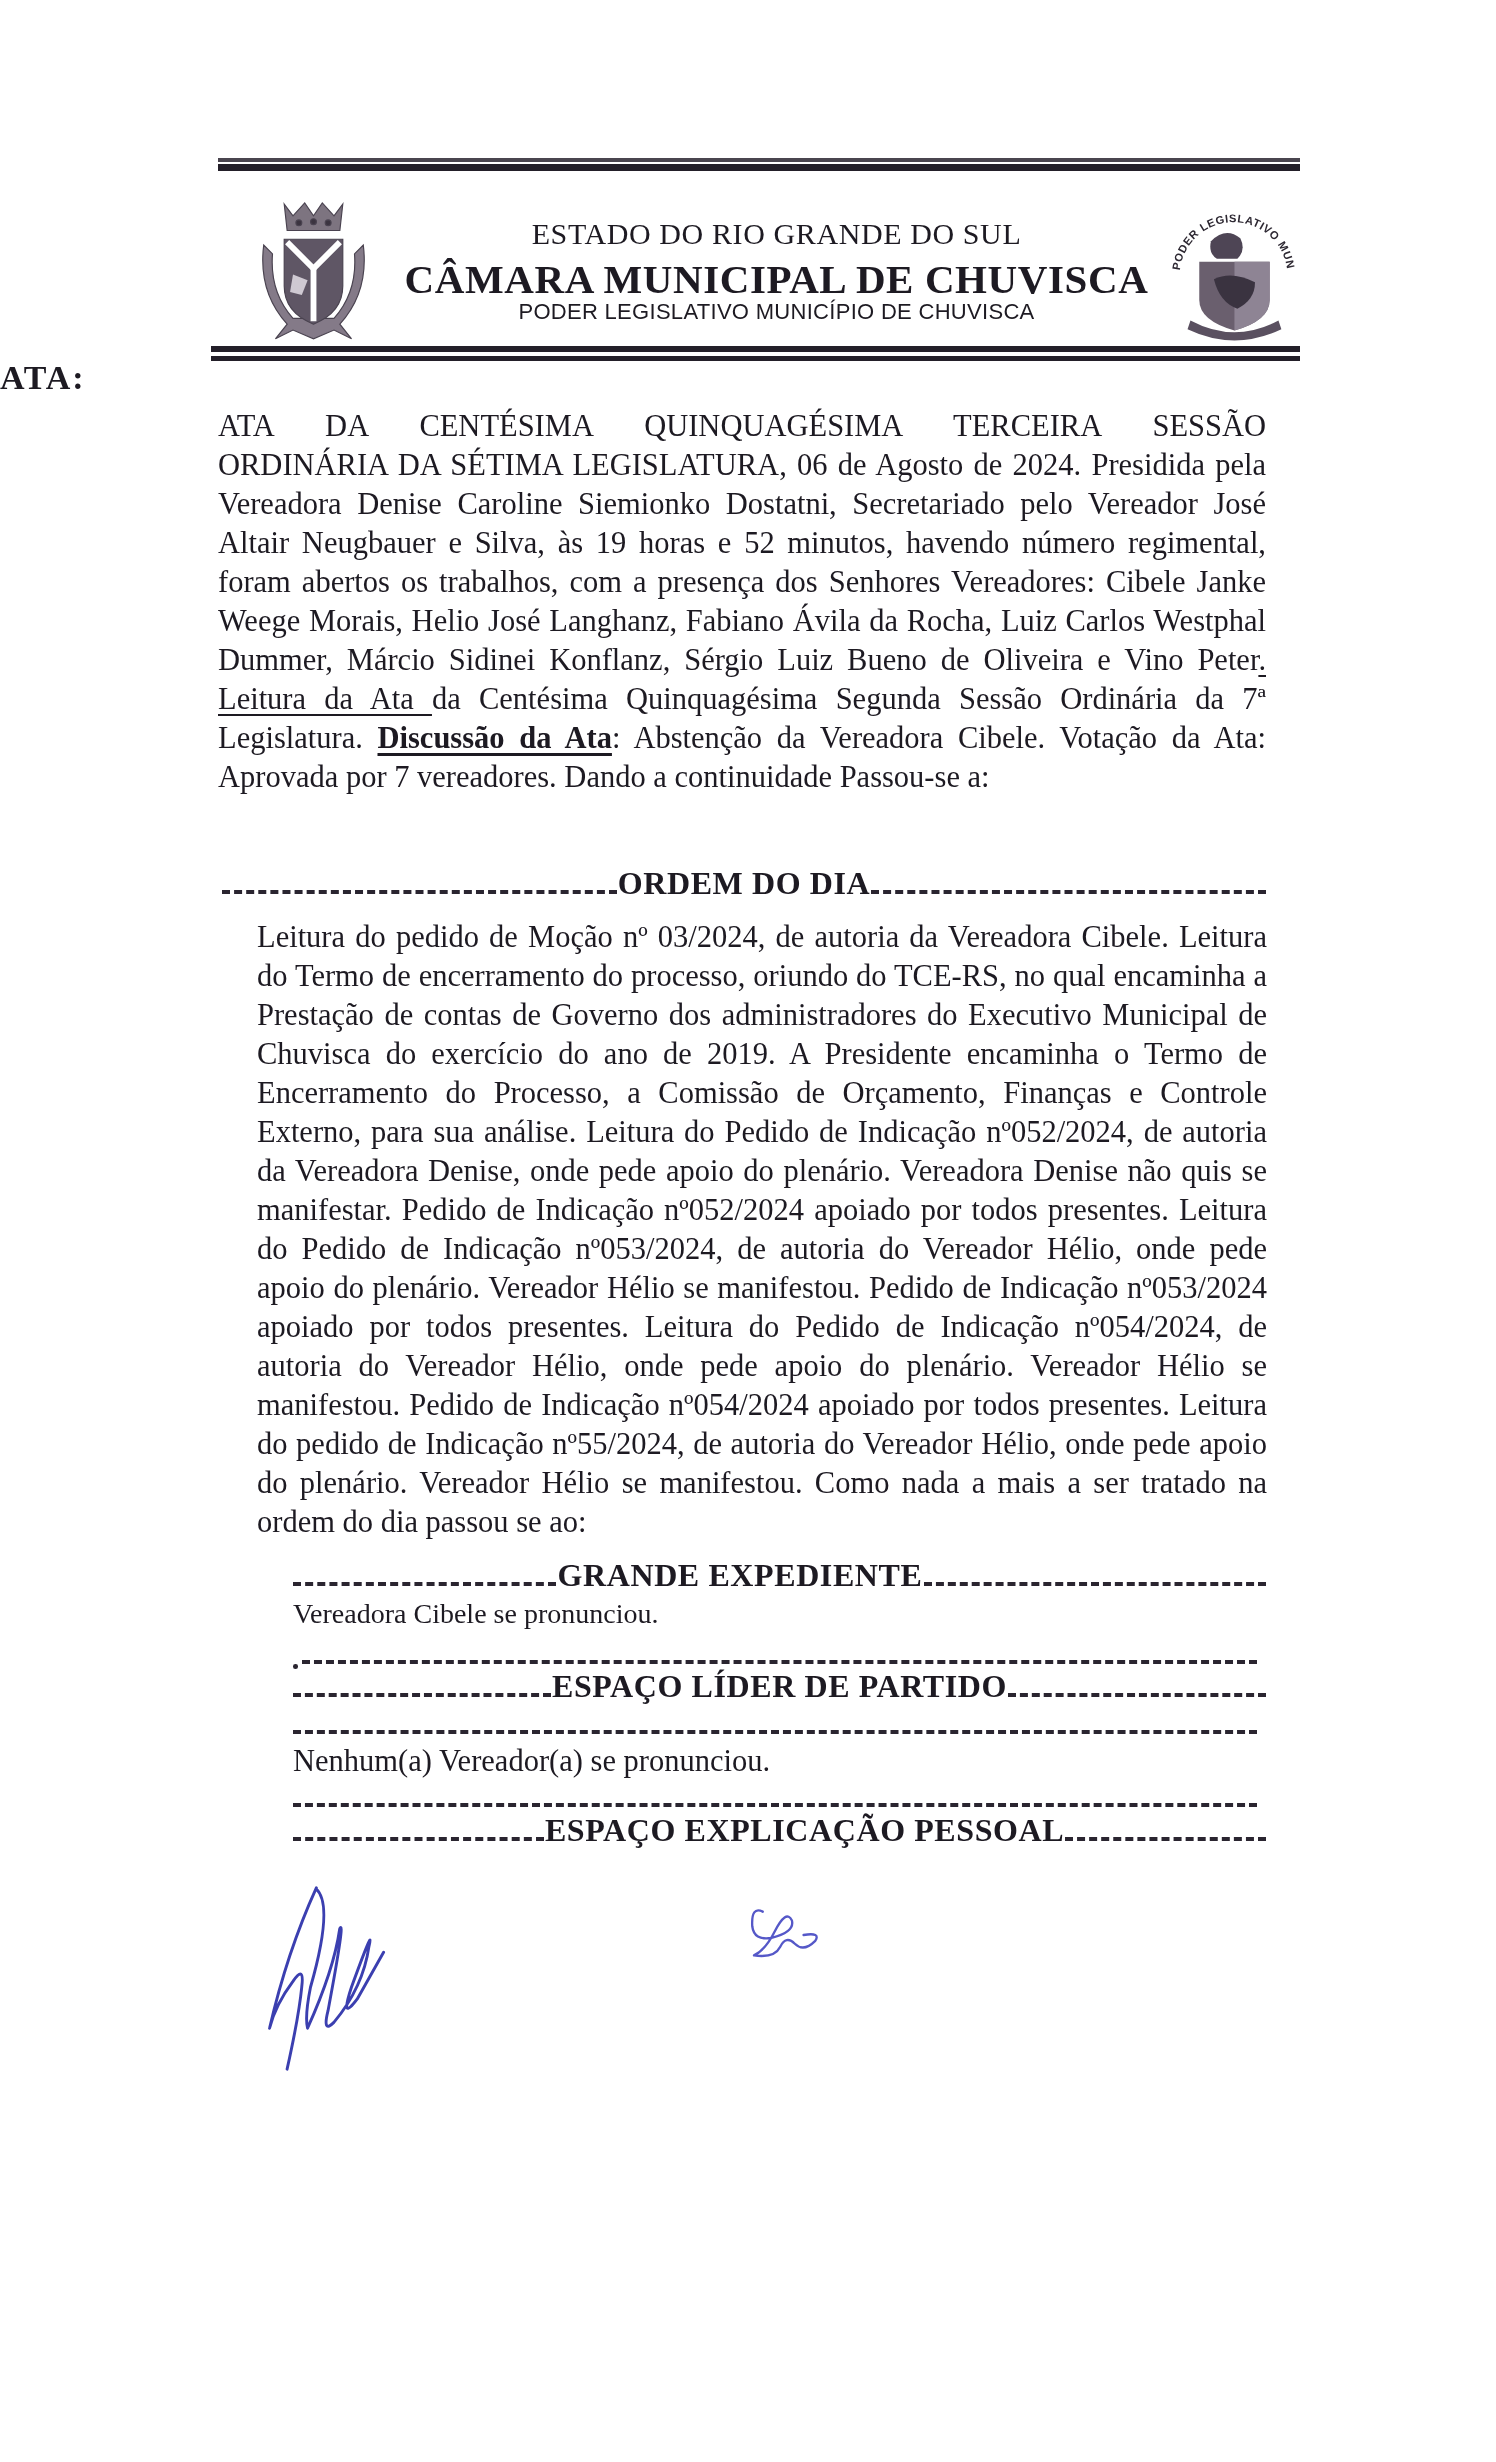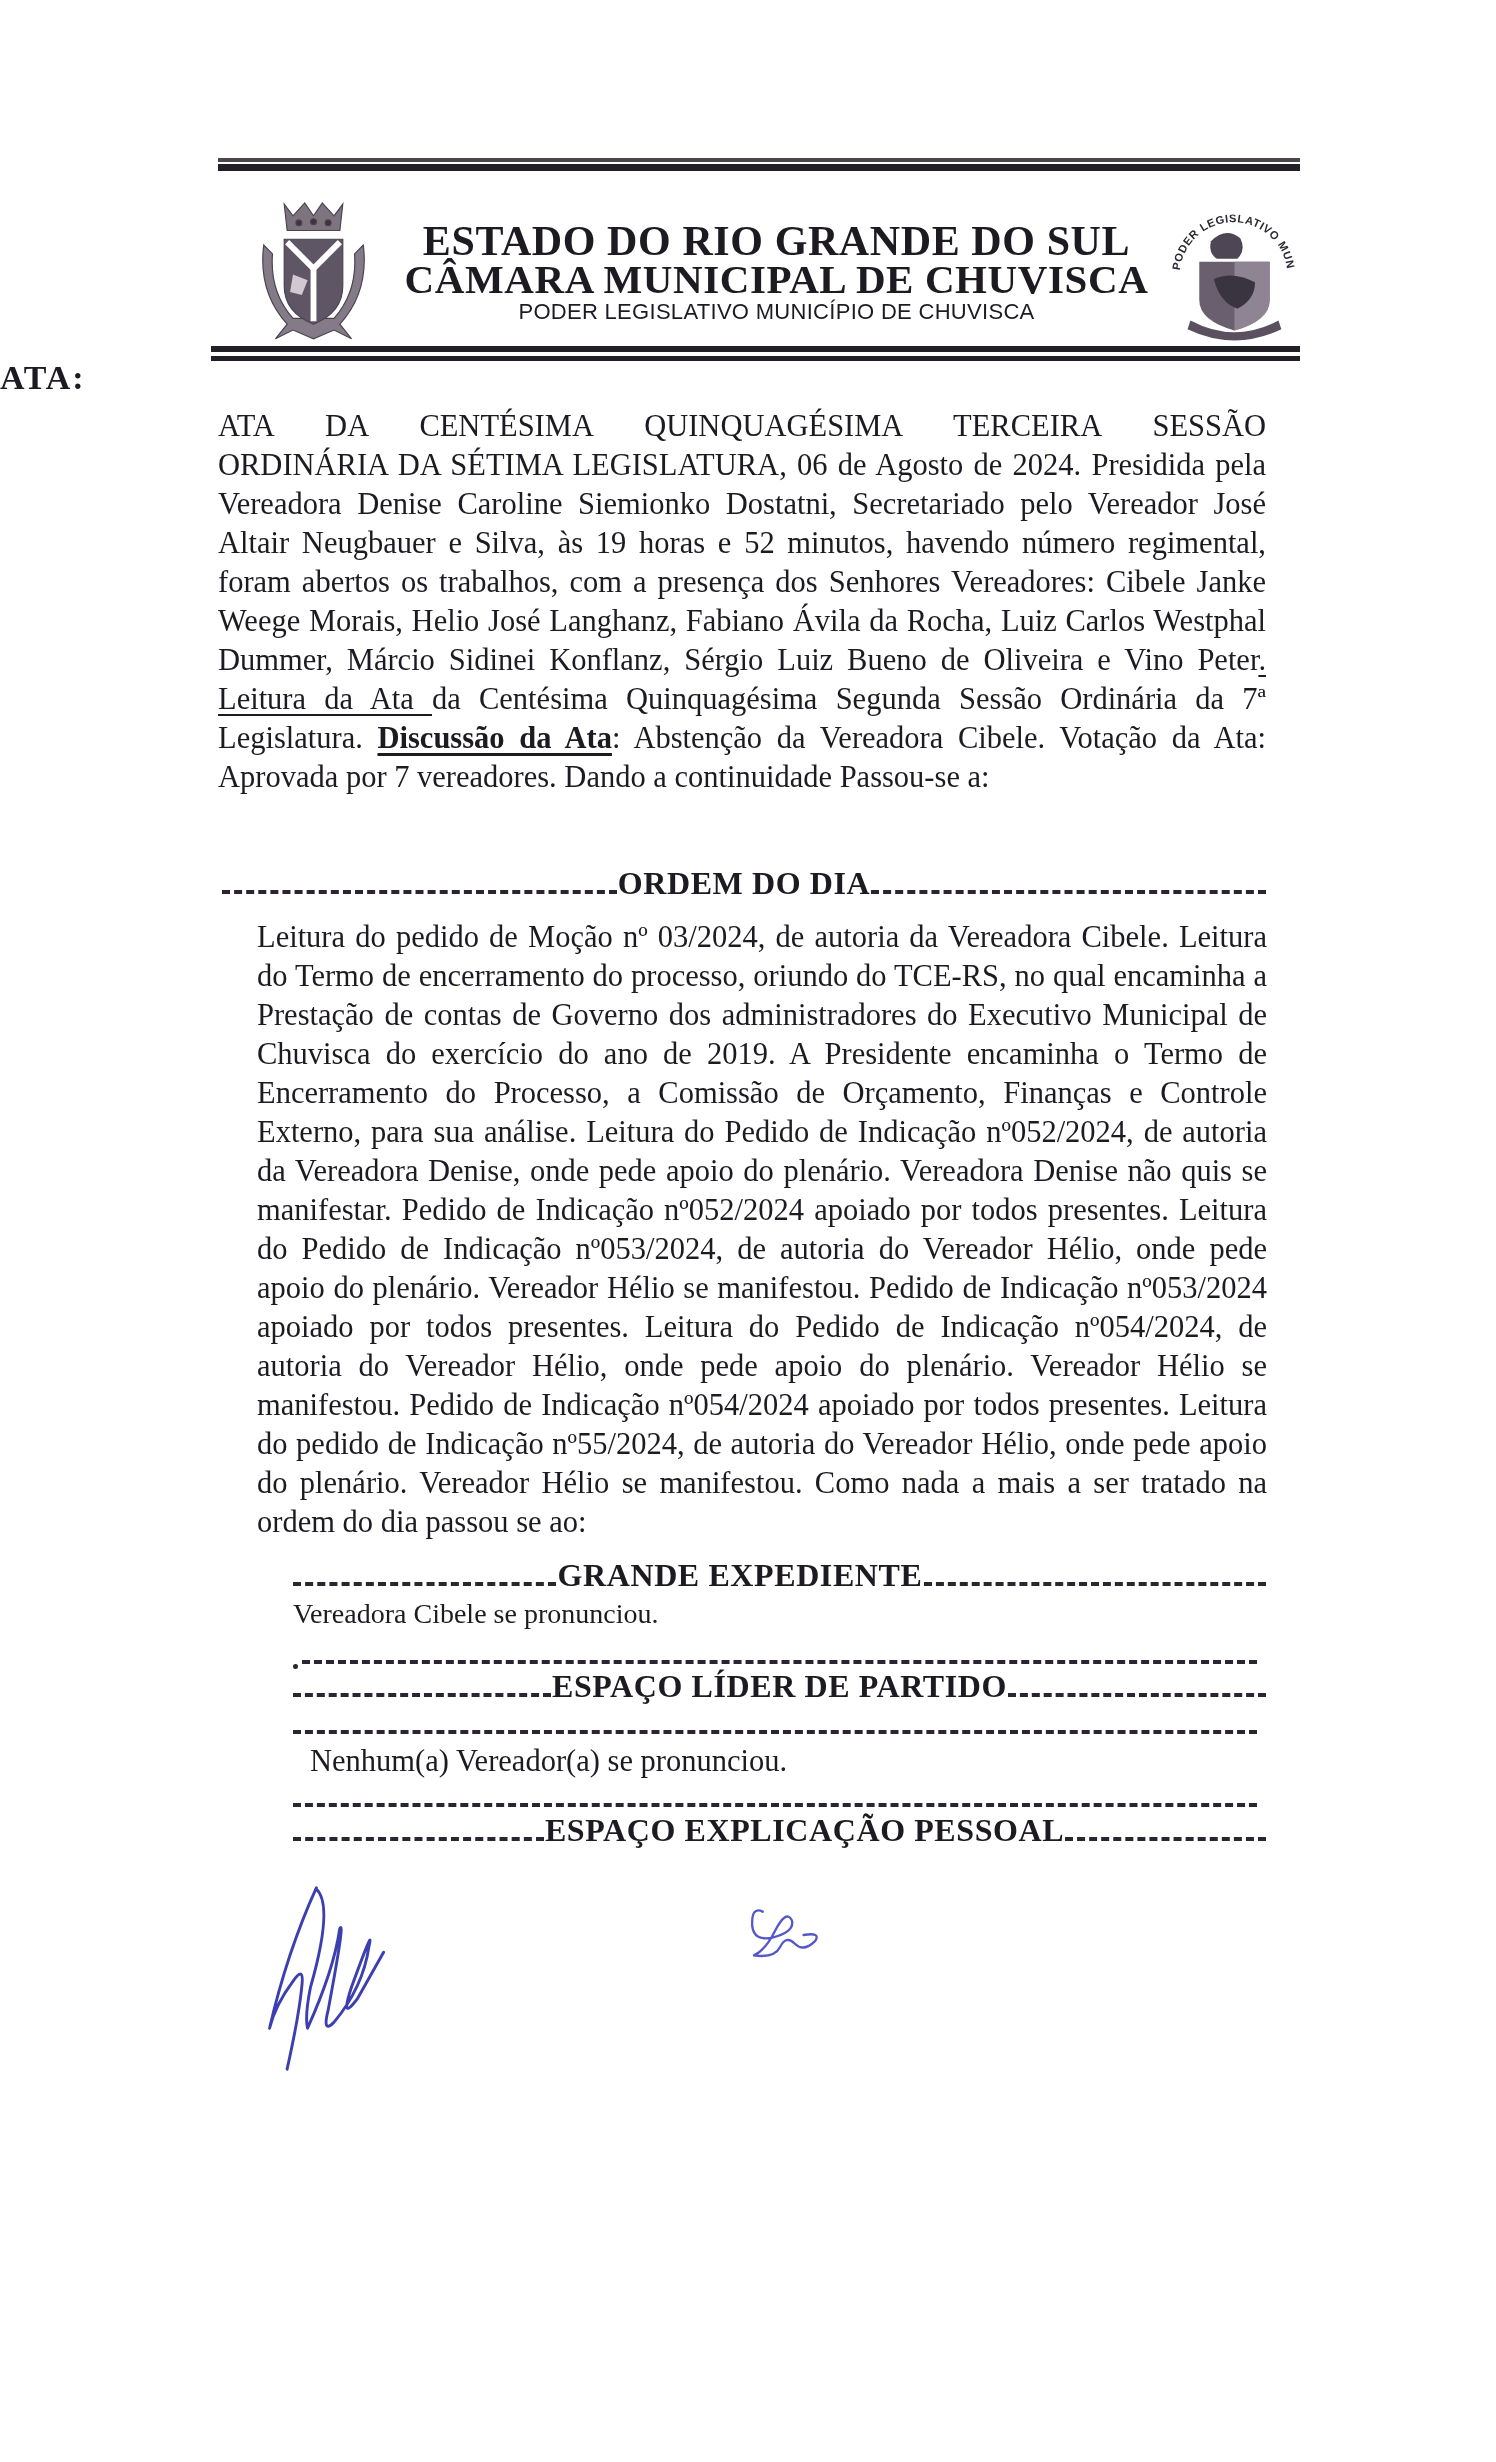--- a/index.html
+++ b/index.html
@@ -7,21 +7,21 @@
          font-family: "Liberation Serif", "DejaVu Serif", serif; color: #1d1a22; }
 
   .rule-top { position: absolute; left: 218px; width: 1082px; }
   .rule-top .thin { height: 3.5px; background: #2a2530; margin-bottom: 2.3px; opacity: .85; }
   .rule-top .thick { height: 7px; background: #231f29; }
 
   .header { position: absolute; left: 218px; top: 193px; width: 1082px; height: 147px; }
   .crest-left { position: absolute; left: 34px; top: 4.7px; width: 123px; height: 144px; }
   .crest-right { position: absolute; left: 949px; top: 13px; width: 132px; height: 135px; }
   .head-text { position: absolute; left: 0; right: 0; text-align: center; }
-  .h1 { top: 23.5px; font-size: 42px; font-weight: bold; letter-spacing: 0.6px; left: 35px; }
+  .h1 { top: 23.5px; font-size: 30px; font-weight: normal; letter-spacing: 0.6px; left: 35px; }
   .h2 { top: 62px; font-size: 41px; font-weight: bold; letter-spacing: 0.6px; left: 35px; }
   .h3 { top: 106px; font-family: "Liberation Sans", "DejaVu Sans", sans-serif; font-size: 22px; left: 35px; letter-spacing: 0.3px;}
 
   .rule-mid { position: absolute; left: 211px; width: 1089px; top: 346px; }
   .rule-mid .a { height: 6.4px; background: #231f29; margin-bottom: 3.5px; }
   .rule-mid .b { height: 5.3px; background: #231f29; }
 
   .ata-title { position: absolute; left: 0; right: 0; top: 359px; 
                font-size: 34px; font-weight: bold; letter-spacing: 1.8px; }
 
@@ -39,21 +39,21 @@
   .ordem-line { left: 222px; top: 865px; width: 1044px; }
   .ordem { left: 257px; top: 918px; width: 1010px; }
 
   .grande-line { left: 293px; top: 1557px; width: 973px; }
   .grande-text { position: absolute; left: 293px; top: 1598px; font-size: 28px; }
   .sep1 { position: absolute; left: 293px; top: 1656px; width: 964px; display:flex; align-items:center; }
   .sep1 .dot { width: 4.7px; height: 4.7px; border-radius: 50%; background:#2a2530; margin-right: 4.7px; margin-top: 8.2px;}
   .sep1 .dash { margin-bottom: 0; }
   .lider-line { left: 293px; top: 1668px; width: 973px; }
   .sep2 { position: absolute; left: 293px; top: 1730px; width: 964px; display:flex; }
-  .nenhum-text { position: absolute; left: 310px; top: 1744px; font-size: 30.5px; }
+  .nenhum-text { position: absolute; left: 293px; top: 1744px; font-size: 30.5px; }
   .sep3 { position: absolute; left: 293px; top: 1803px; width: 964px; display:flex; }
   .pessoal-line { left: 293px; top: 1812px; width: 973px; }
 
   .sig { position: absolute; }
   .sig-left { left: 252px; top: 1882px; width: 193px; height: 193px; }
   .sig-right { left: 739px; top: 1900px; width: 100px; height: 70px; }
 </style>
 </head>
 <body>
 

